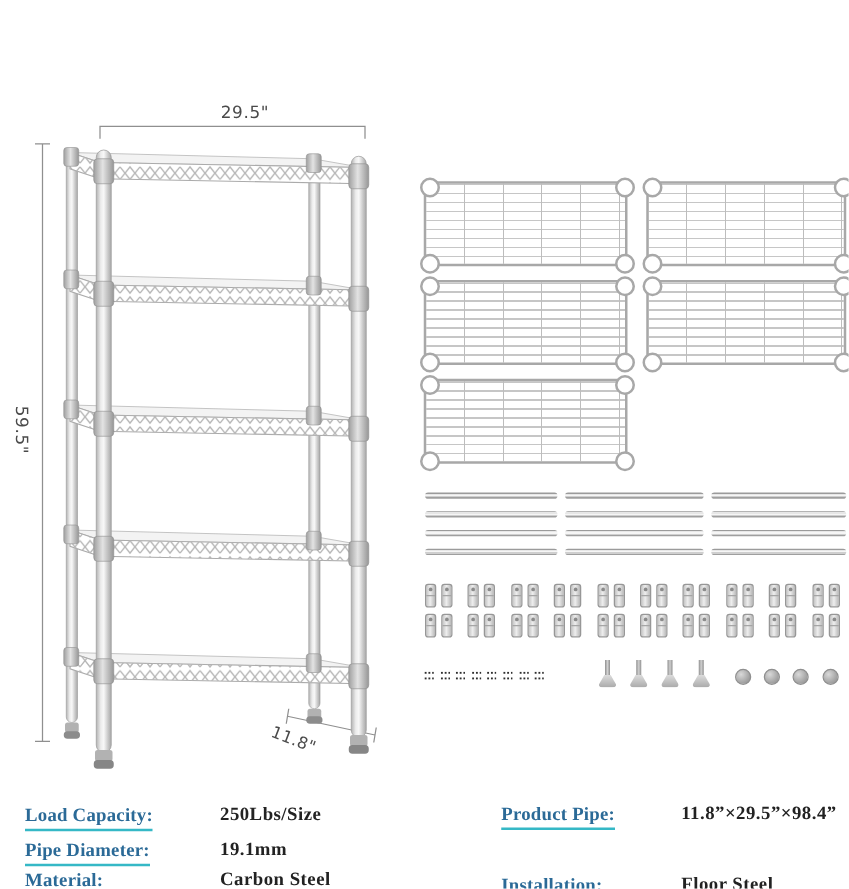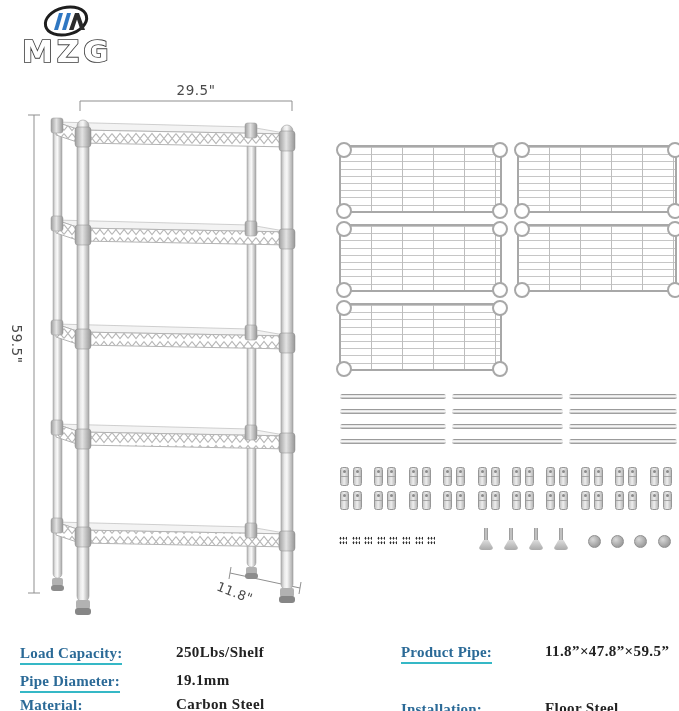--- a/index.html
+++ b/index.html
@@ -49,31 +49,20 @@
     color:var(--label-blue,#2b6a97);letter-spacing:.2px;
     border-bottom:2px solid var(--underline-teal,#35b8c6);padding-bottom:1px;}
   .spec-value{position:absolute;top:0;font:700 15px "Liberation Serif",serif;
     color:#222222;letter-spacing:.4px;}
 </style>
 </head>
 <body>
 
 <div class="canvas">
 
-  <div class="logo">
-    <svg width="110" height="66" viewBox="0 0 110 66">
-      <g transform="rotate(-14 58 19)">
-        <ellipse cx="58" cy="19" rx="21" ry="13.5" fill="none" stroke="#1e1e1e" stroke-width="3"></ellipse>
-      </g>
-      <polygon points="46,28 51,11 55,11 50,28" fill="#2f77c2"></polygon>
-      <polygon points="54,28 59,11 63,11 58,28" fill="#2f77c2"></polygon>
-      <path d="M61,28 L67,11 L71,11 L77,28 L72.5,28 L69,17.5 L65.5,28 Z" fill="#2b2b2b"></path>
-      <text x="14" y="60" font-family="DejaVu Sans, sans-serif" font-weight="bold" font-size="31" letter-spacing="4" fill="#ffffff" stroke="#3c3c3c" stroke-width="1.7" paint-order="stroke">MZG</text>
-    </svg>
-  </div>
 
   <div class="dim dim-w">29.5"</div>
   <div class="dim dim-h">59.5"</div>
   <div class="dim dim-d">11.8"</div>
 
   <svg id="unit" viewBox="0 0 340 545">
     <defs>
       <linearGradient id="poleG" x1="0" y1="0" x2="1" y2="0">
         <stop offset="0" stop-color="#b3b3b3"></stop>
           <stop offset="0.3" stop-color="#ececec"></stop>
@@ -272,20 +261,20 @@
       <div class="foot" style="left: 504px; top: 528px;"></div>
       <div class="foot" style="left: 529px; top: 528px;"></div>
       <div class="foot" style="left: 554px; top: 528px;"></div>
       <div class="cap" style="left: 587.5px; top: 535px;"></div>
       <div class="cap" style="left: 610.5px; top: 535px;"></div>
       <div class="cap" style="left: 633.5px; top: 535px;"></div>
       <div class="cap" style="left: 657.5px; top: 535px;"></div>
     </div>
 
   <div id="specs">
-      <div class="spec-row" style="left: 20px; top: 644px;"><span class="spec-label">Load Capacity:</span><span class="spec-value" style="left: 156px;">250Lbs/Shelf</span></div>
+      <div class="spec-row" style="left: 20px; top: 644px;"><span class="spec-label">Load Capacity:</span><span class="spec-value" style="left: 156px;">250Lbs/Size</span></div>
       <div class="spec-row" style="left: 20px; top: 672px;"><span class="spec-label">Pipe Diameter:</span><span class="spec-value" style="left: 156px;">19.1mm</span></div>
       <div class="spec-row" style="left: 20px; top: 696px;"><span class="spec-label">Material:</span><span class="spec-value" style="left: 156px;">Carbon Steel</span></div>
-      <div class="spec-row" style="left: 401px; top: 643px;"><span class="spec-label">Product Pipe:</span><span class="spec-value" style="left: 144px;">11.8”×47.8”×59.5”</span></div>
+      <div class="spec-row" style="left: 401px; top: 643px;"><span class="spec-label">Product Pipe:</span><span class="spec-value" style="left: 144px;">11.8”×29.5”×98.4”</span></div>
       <div class="spec-row" style="left: 401px; top: 671px; margin-top: 29px;"><span class="spec-label">Installation:</span><span class="spec-value" style="left: 144px;">Floor Steel</span></div>
     </div>
 
 </div>
 
 </body></html>

